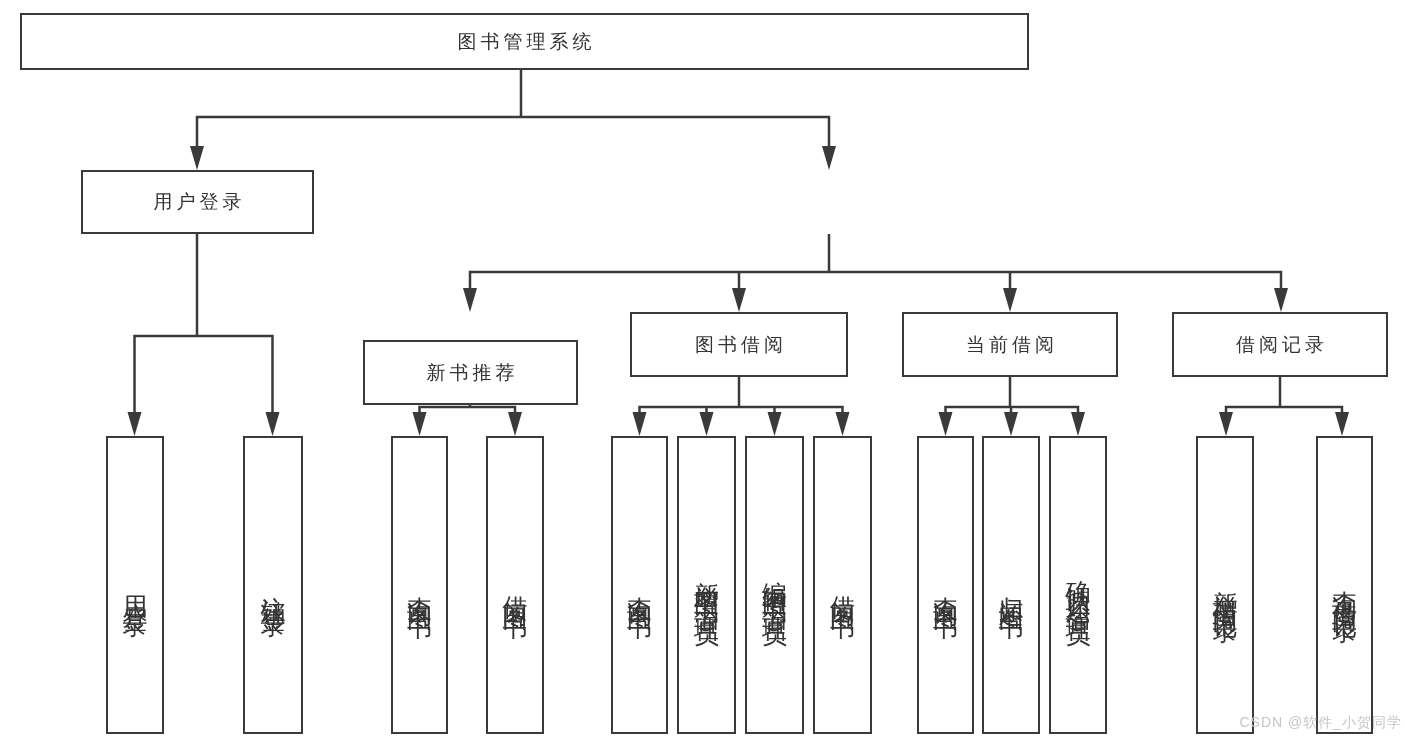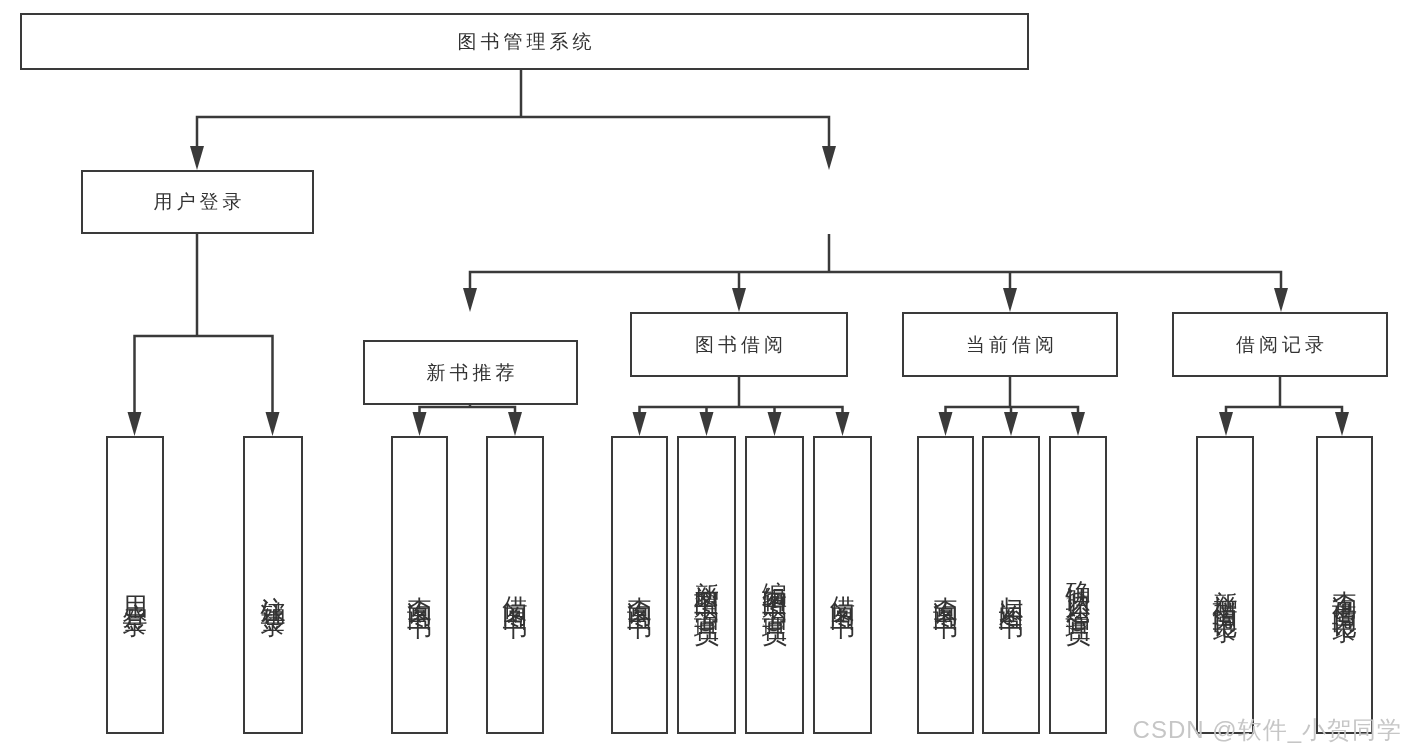--- a/index.html
+++ b/index.html
@@ -48,21 +48,21 @@
     letter-spacing: 6px;
     line-height: 1.15;
     padding-top: 6px; 
     white-space: nowrap;
   }
   .watermark {
     position: absolute;
     top: 714px;
     right: 3px;
     z-index: 5;
-    font-size: 24px;
+    font-size: 14px;
     letter-spacing: 1px;
     color: var(--watermark, #c6c6c6);
     white-space: nowrap;
   }
 </style>
 </head>
 <body>
 
 <div class="stage">
 

